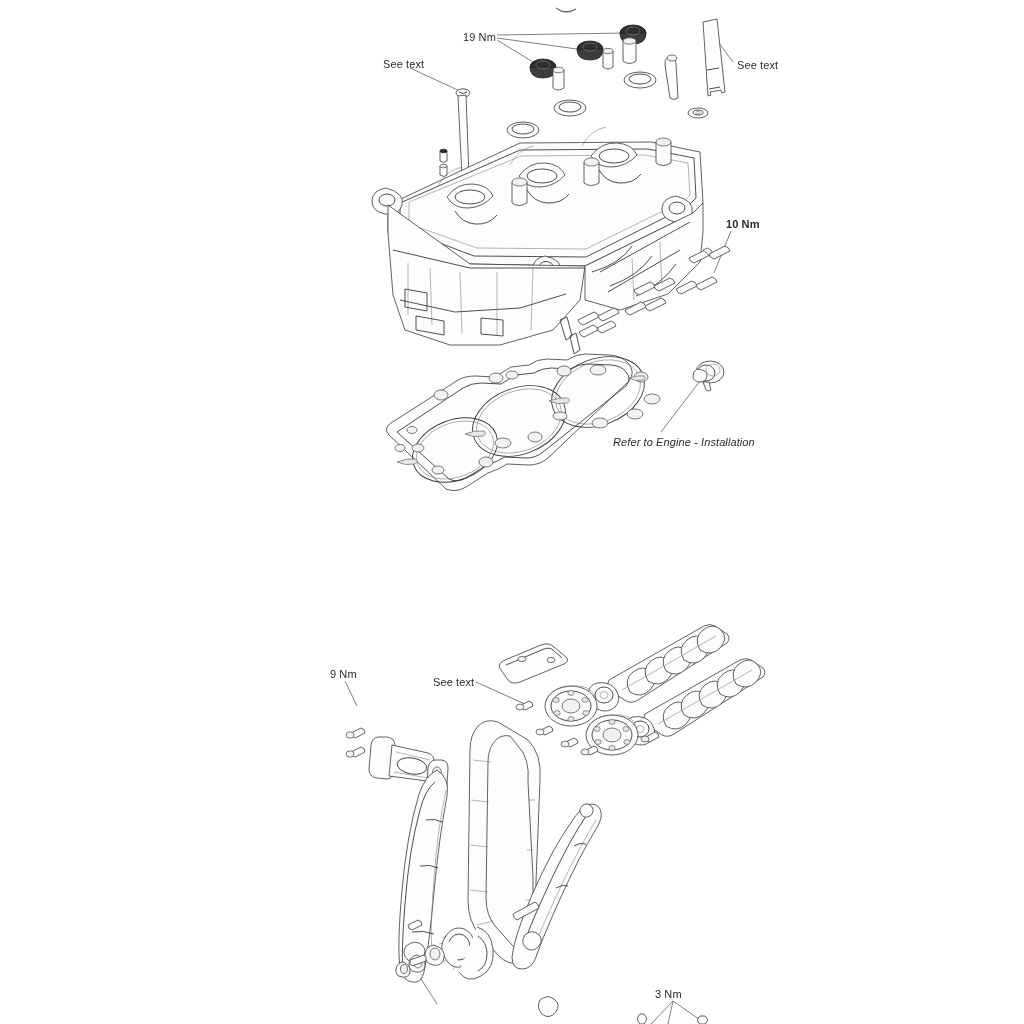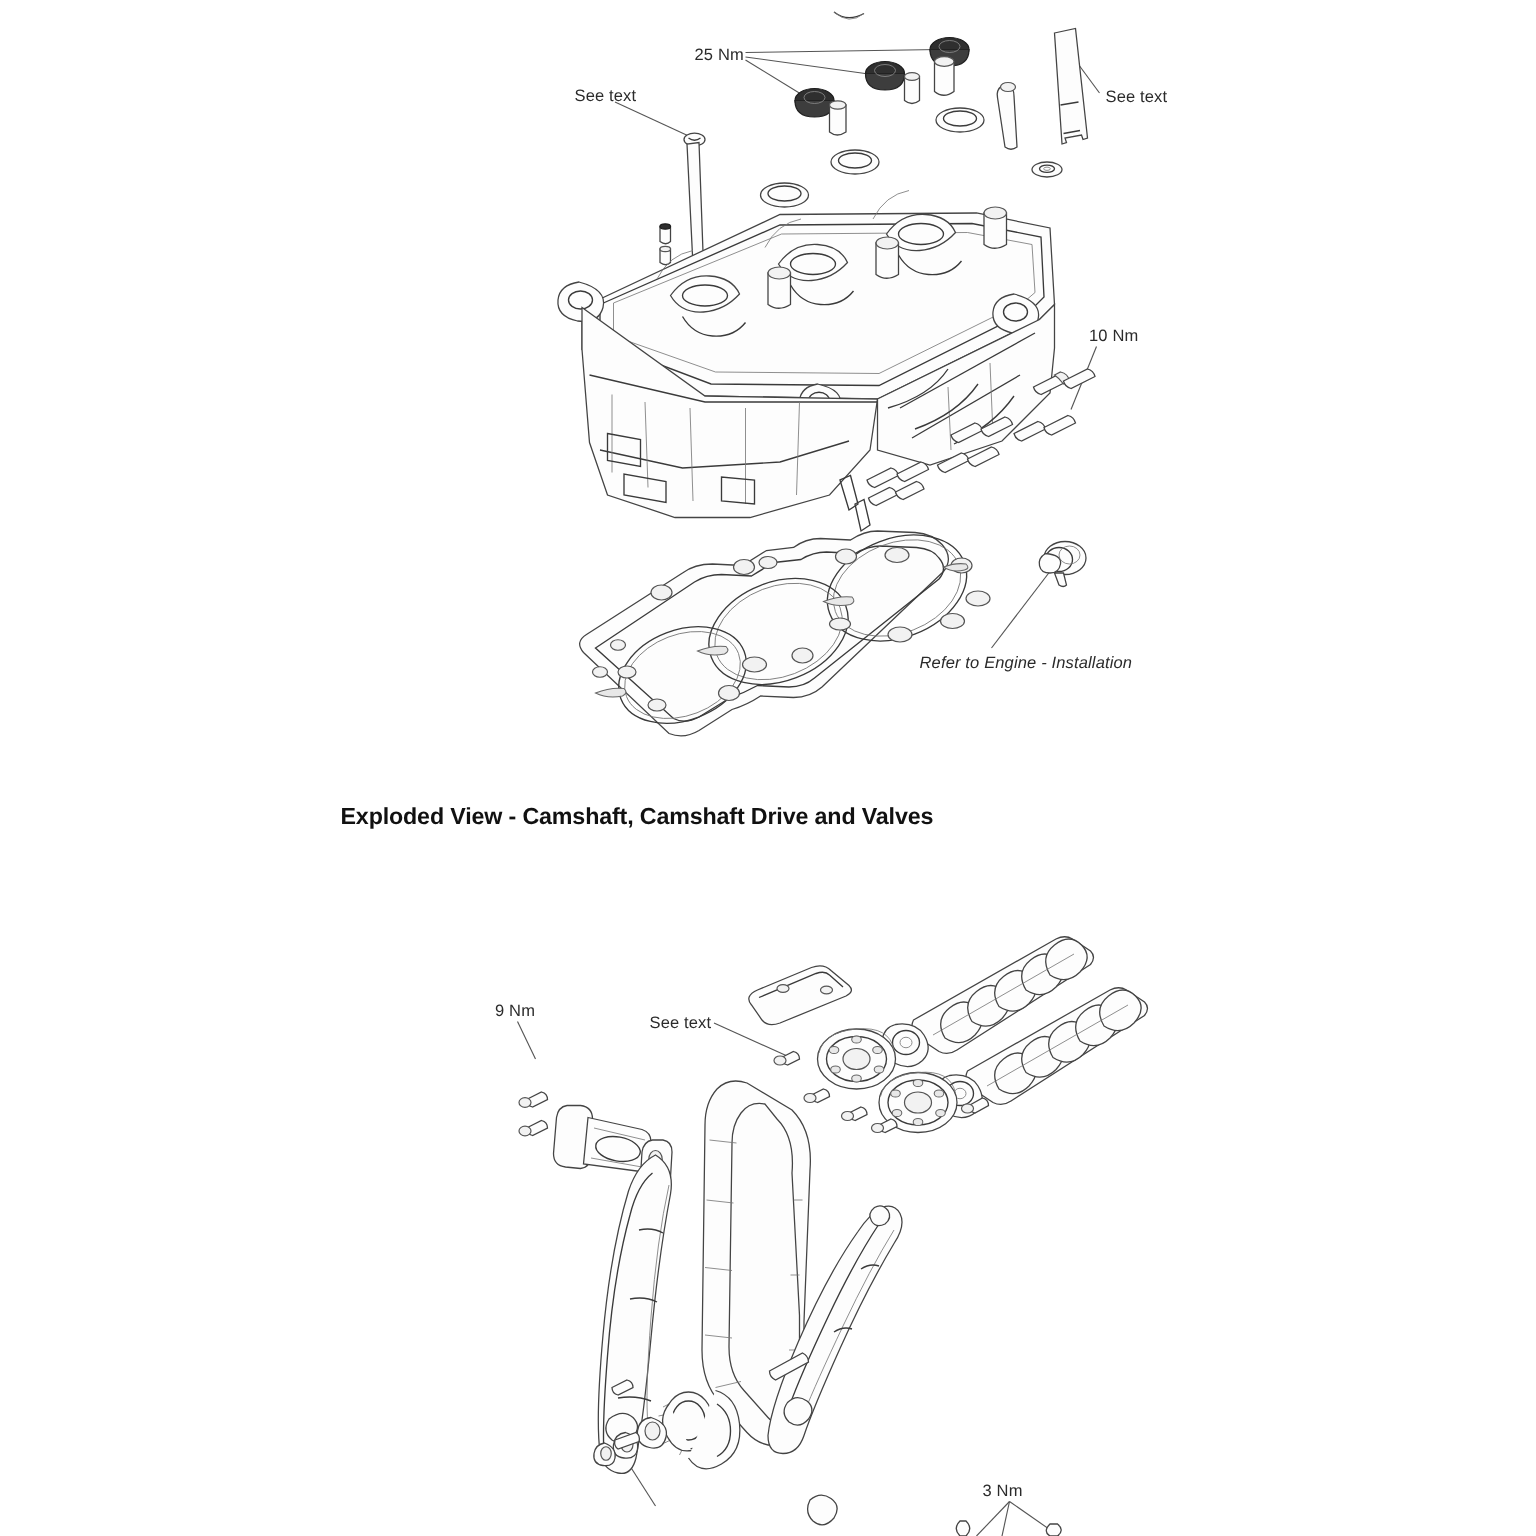--- a/index.html
+++ b/index.html
@@ -268,27 +268,26 @@
       <ellipse class="lnf" cx="710" cy="372" rx="14" ry="11"></ellipse>
       <ellipse class="ln" cx="706" cy="373" rx="9" ry="8"></ellipse>
       <path class="lnf" d="M697 369 q-5 3 -4 8 q1 5 7 5 q6 0 7 -6 q1 -6 -10 -7 z"></path>
       <path class="lnf" d="M703 382 l3 8 q3 2 5 0 l-2 -8 z"></path>
       <ellipse class="thin" cx="713" cy="370" rx="7" ry="6"></ellipse>
     </g>
 
   </svg>
   </div>
 
-  <div class="lbl" style="left:463px;top:31px;">25 Nm</div>
+  <div class="lbl" style="left:463px;top:31px;">19 Nm</div>
   <div class="lbl" style="left:383px;top:58px;">See text</div>
   <div class="lbl" style="left:737px;top:59px;">See text</div>
-  <div class="lbl" style="left:726px;top:218px;">10 Nm</div>
+  <div class="lbl" style="left:726px;top:218px;font-weight:bold;">10 Nm</div>
   <div class="lbl" style="left:613px;top:436px;font-style:italic;">Refer to Engine - Installation</div>
 
-  <div class="caption" style="left:227px;top:536px;">Exploded View - Camshaft, Camshaft Drive and Valves</div>
 
   <div class="fig">
   <svg width="1024" height="1024" viewBox="0 0 1024 1024" aria-hidden="true">
 
     <path class="lead" d="M345 681 L357 706"></path>
     <path class="lead" d="M476 682 L527 705"></path>
     <path class="lead" d="M437 1004 L414 968"></path>
     <g>
       <path class="lead" d="M673 1001 L651 1024"></path>
       <path class="lead" d="M673 1001 L668 1024"></path>

